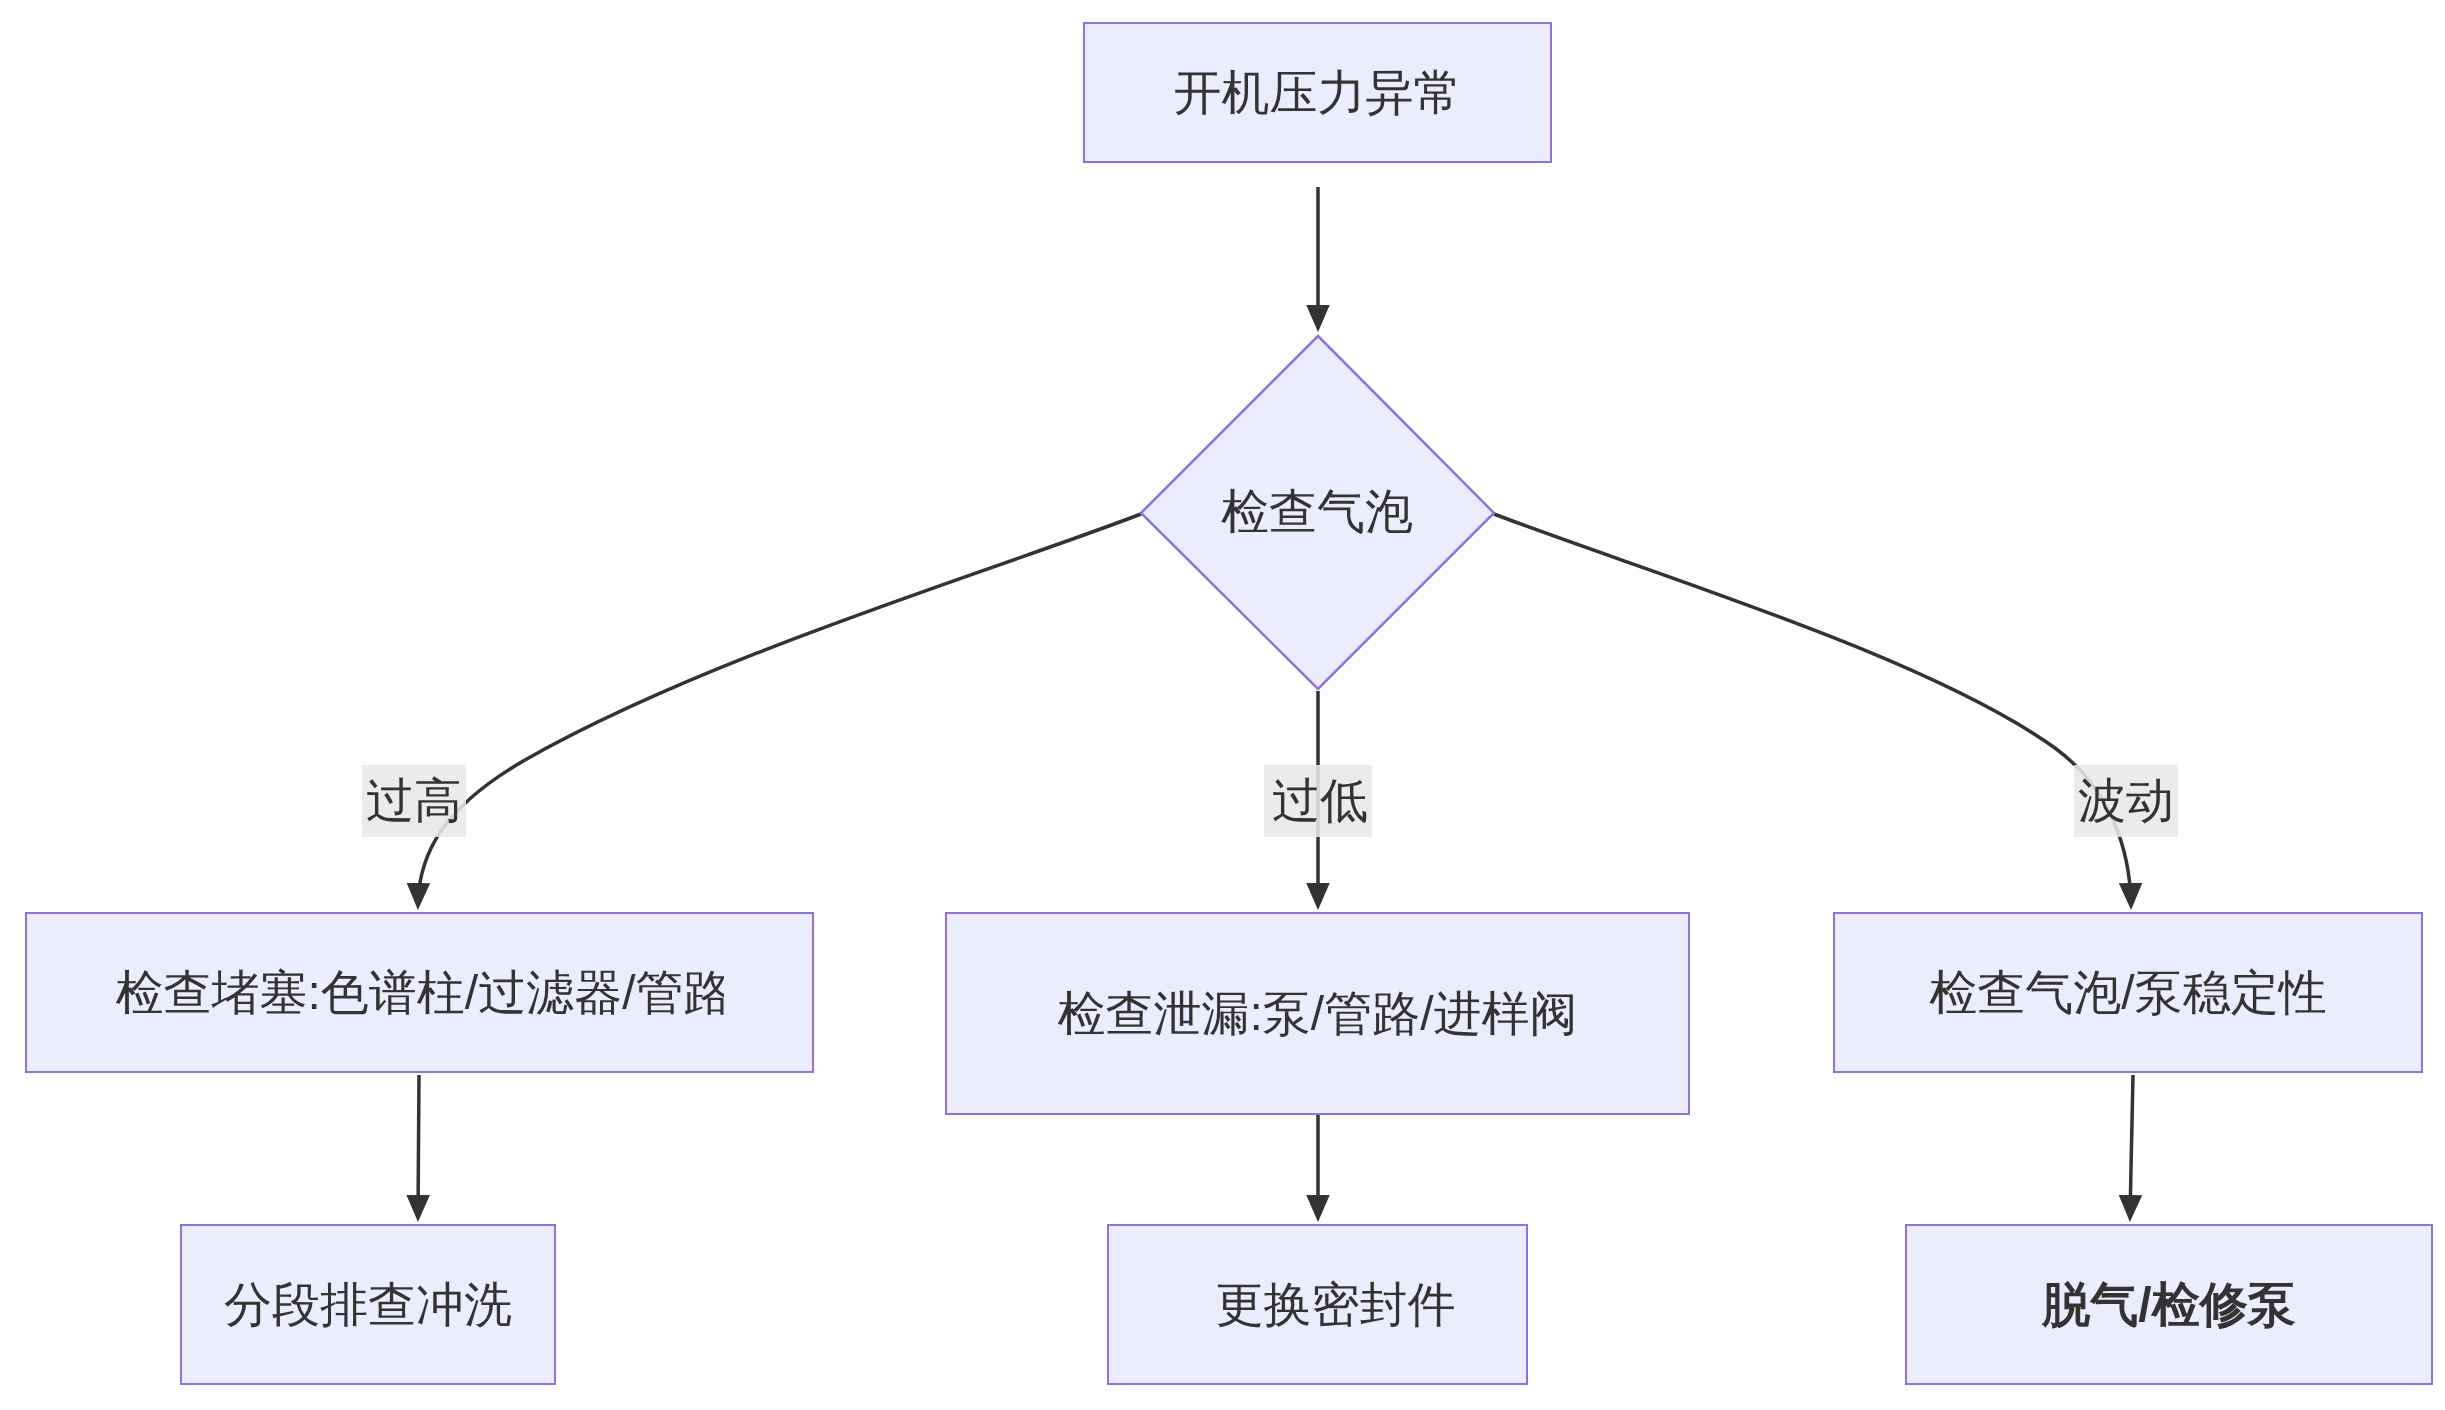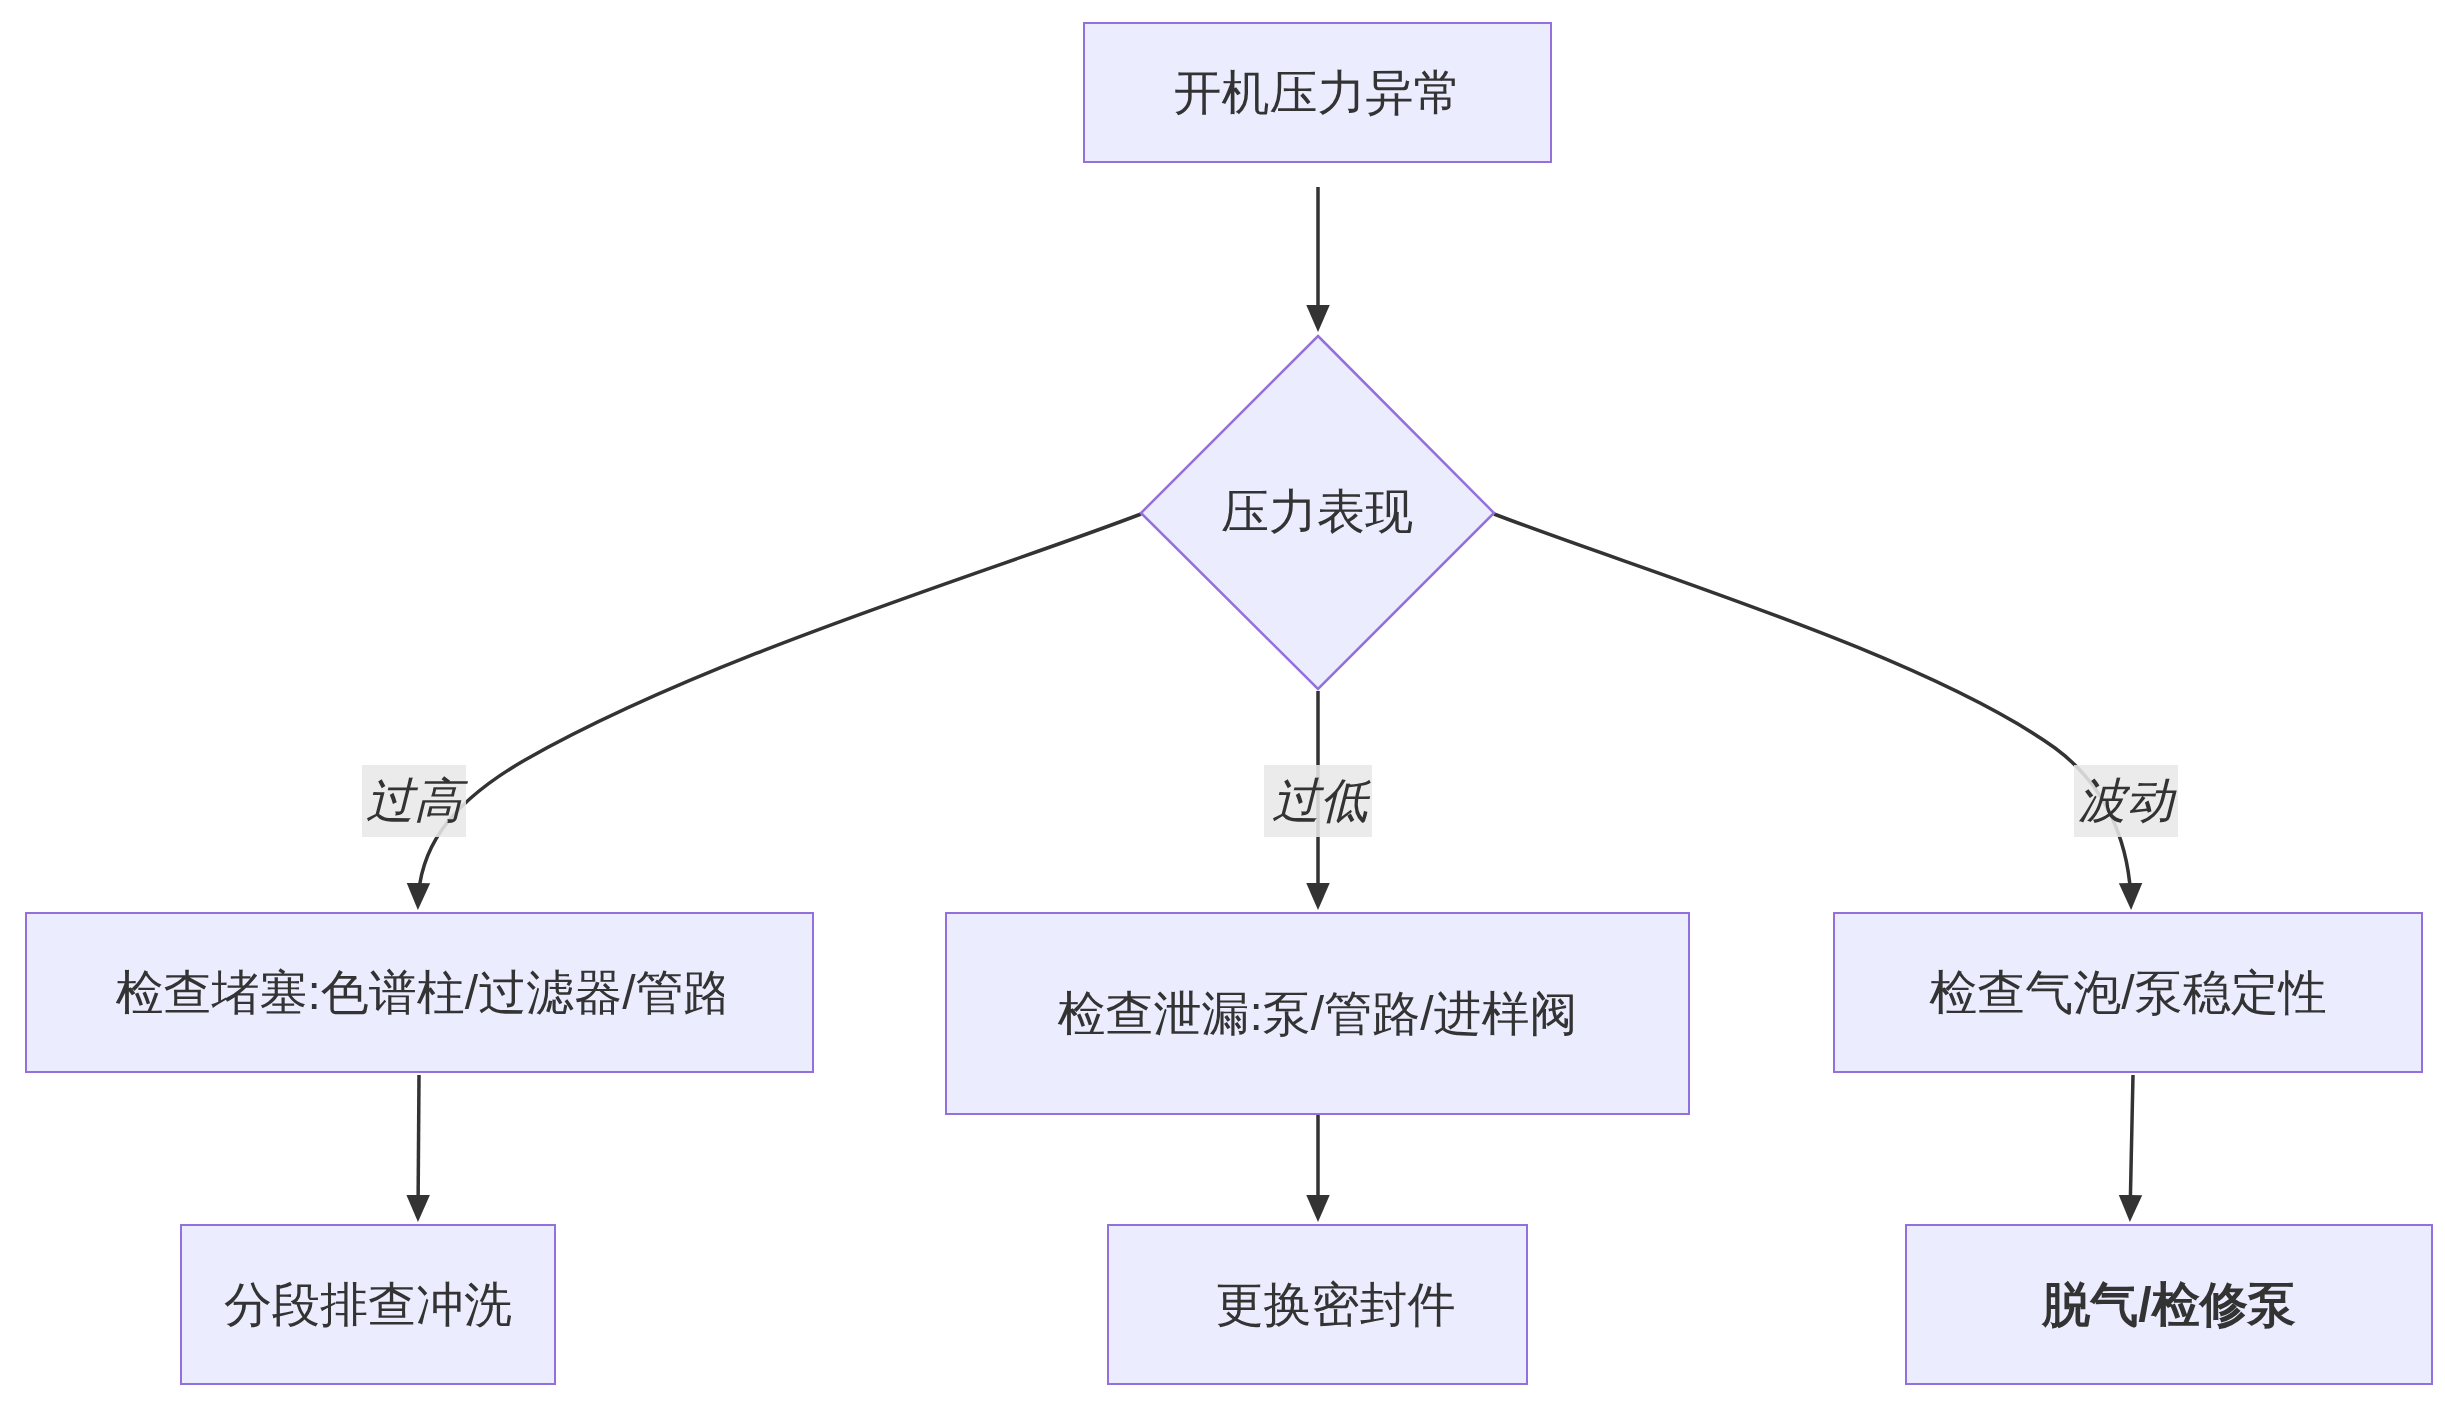--- a/index.html
+++ b/index.html
@@ -75,21 +75,20 @@
   .edge-label {
     position: absolute;
     transform: translate(-50%, -50%);
     font-size: 48px;
     line-height: 1.5;
     padding: 0 4px;
     color: var(--text, #333333);
     background: var(--edge-label-bg, #e8e8e8);
     background: color-mix(in srgb, var(--edge-label-bg, #e8e8e8) 88%, transparent);
     white-space: nowrap;
-    font-style: italic;
   }
   #el-high  { left: 414px;  top: 801px; }
   #el-low   { left: 1318px; top: 801px; padding-left: 8px; }
   #el-fluct { left: 2126px; top: 801px; }
 </style>
 </head>
 <body>
 
 <div class="canvas">
 
@@ -134,19 +133,19 @@
   </div>
 
   <div class="node" id="n-action-low">
     <span>更换密封件</span>
   </div>
 
   <div class="node" id="n-action-fluct">
     <span>脱气/检修泵</span>
   </div>
 
-  <div class="decision-label">压力表现</div>
+  <div class="decision-label">检查气泡</div>
 
   <div class="edge-label" id="el-high">过高</div>
   <div class="edge-label" id="el-low">过低</div>
   <div class="edge-label" id="el-fluct">波动</div>
 
 </div>
 
 </body></html>

